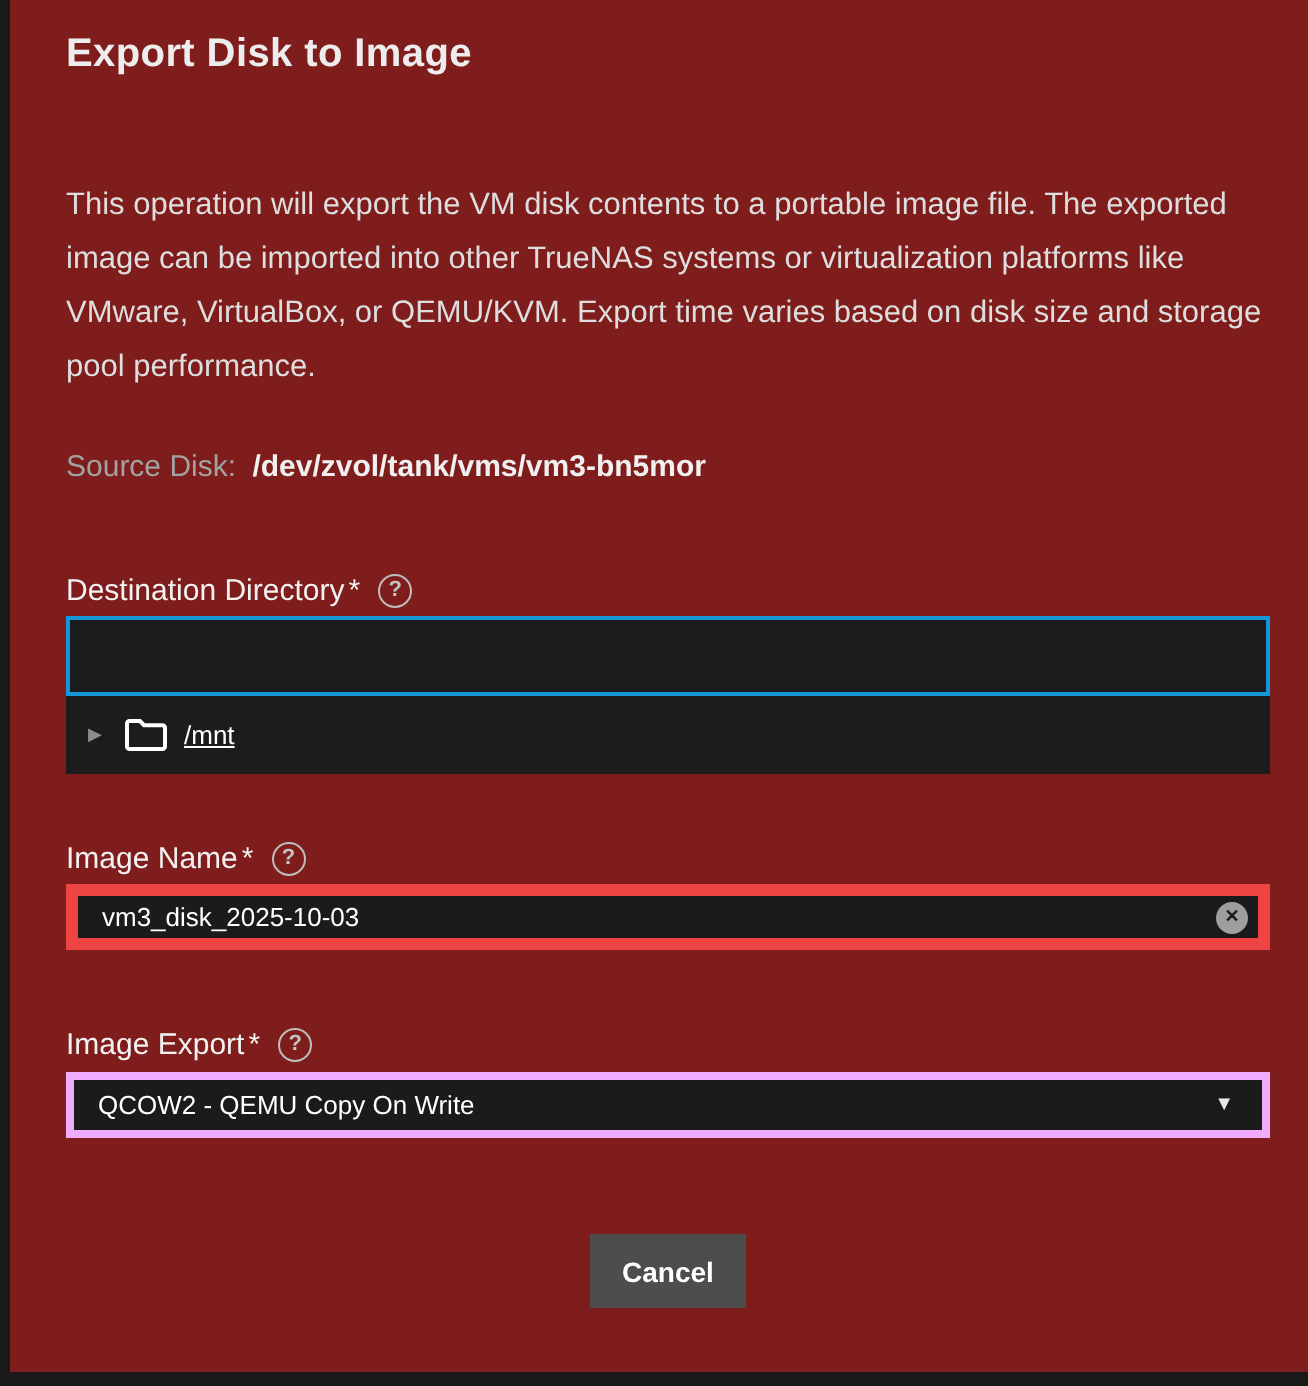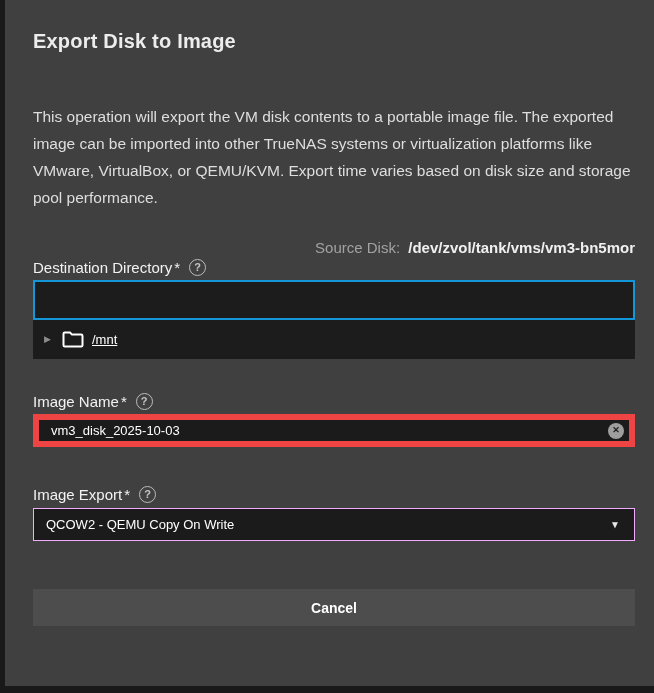--- a/index.html
+++ b/index.html
@@ -6,48 +6,47 @@
   html, body { width: 654px; height: 693px; }
   body {
     background: #191919;
     font-family: "Liberation Sans", sans-serif;
     position: relative;
     overflow: hidden;
   }
   .dialog {
     position: absolute;
     left: 5px; top: 0; right: 0; bottom: 7px;
-    background: #404040;
-    padding: 30px 19px 0 28px;
+    background: #7f1d1d;
+    padding: 16px 19px 0 28px;
     color: #e6e6e6;
   }
   .title {
     font-size: 20px;
     font-weight: 700;
     color: #ededed;
     line-height: 23px;
     letter-spacing: 0.2px;
   }
   .description {
     margin-top: 50px;
     font-size: 15.5px;
     line-height: 27px;
     color: #dedede;
     max-width: 606px;
   }
   .source-line {
     margin-top: 28px;
     font-size: 15px;
     line-height: 18px;
-    text-align: right;
   }
   .source-label { color: #a2a2a2; }
   .source-value { color: #f0f0f0; font-weight: 700; margin-left: 4px; }
 
-  .field-group { }
+  .field-group { margin-top: 42px; }
   .field-group.gap-sm { margin-top: 32px; }
   .field-group.gap-md { margin-top: 37px; }
 
   .field-label-row {
     display: flex;
     align-items: center;
     height: 20px;
     font-size: 15px;
     color: #f2f2f2;
   }
@@ -145,36 +144,35 @@
     border: none;
     cursor: pointer;
     line-height: 1;
     padding: 0;
   }
 
   .select-box {
     margin-top: 4px;
     height: 33px;
     background: #1b1b1b;
-    border: 1px solid #f0abfc;
+    border: 4px solid #f0abfc;
     display: flex;
     align-items: center;
     justify-content: space-between;
     padding: 0 14px 0 12px;
     cursor: pointer;
   }
   .select-value { color: #fff; font-size: 13px; }
   .select-caret { color: #e8e8e8; font-size: 10px; line-height: 1; }
 
   .button-row {
     margin-top: 48px;
     display: flex;
-    justify-content: flex-end;
+    justify-content: center;
     gap: 18px;
-    flex-direction: column;
   }
   .btn {
     height: 37px;
     border: none;
     font-family: "Liberation Sans", sans-serif;
     font-size: 14px;
     font-weight: 700;
     padding: 0 16px;
     min-width: 70px;
     cursor: pointer;

